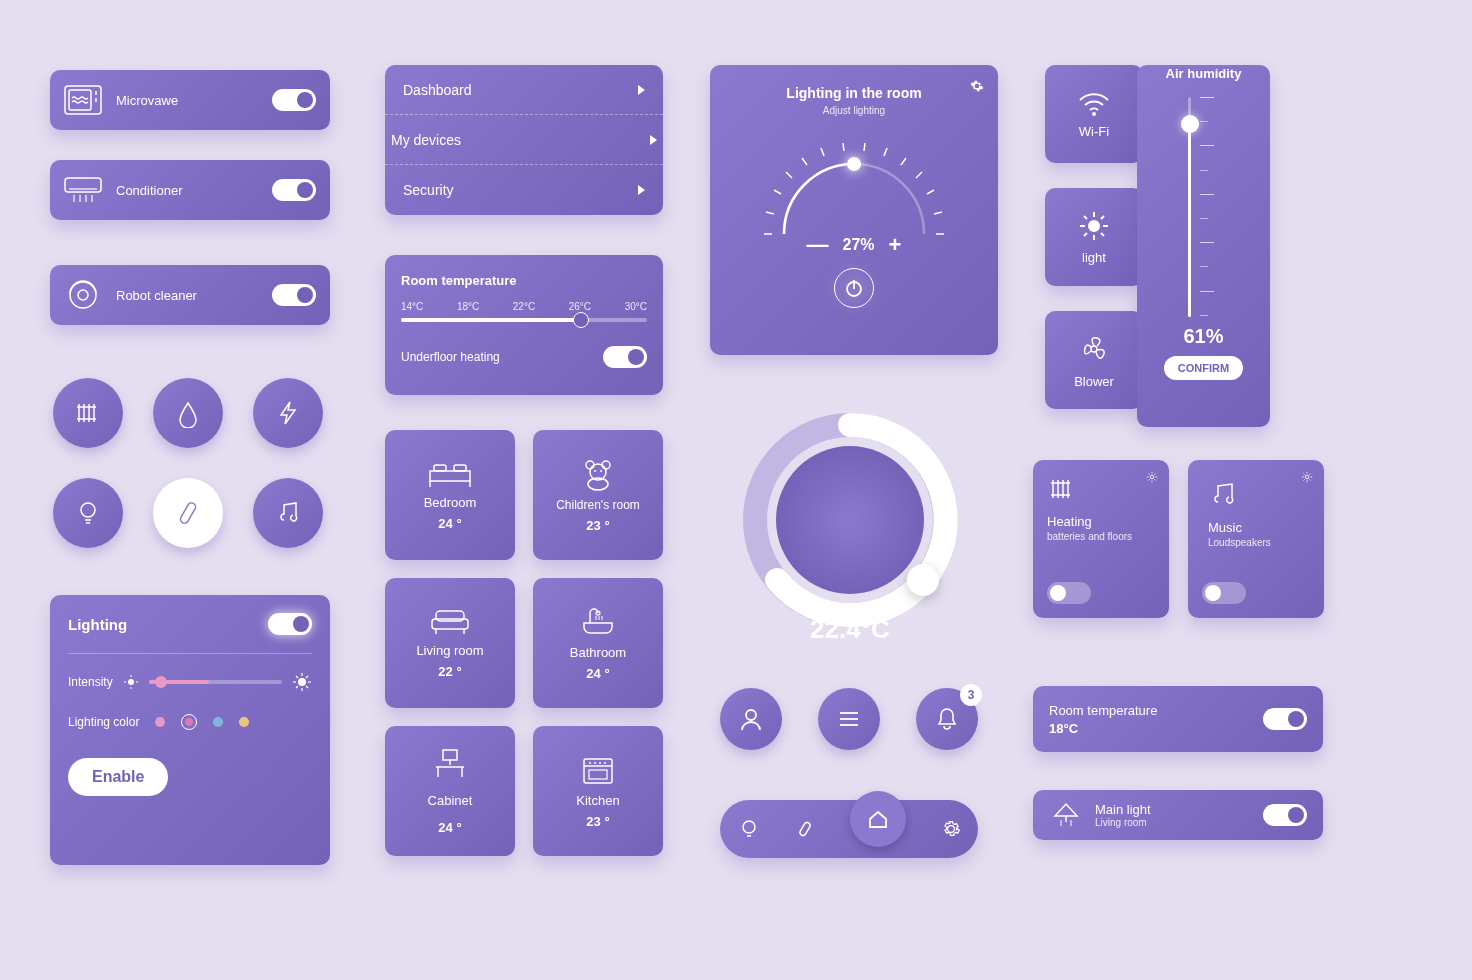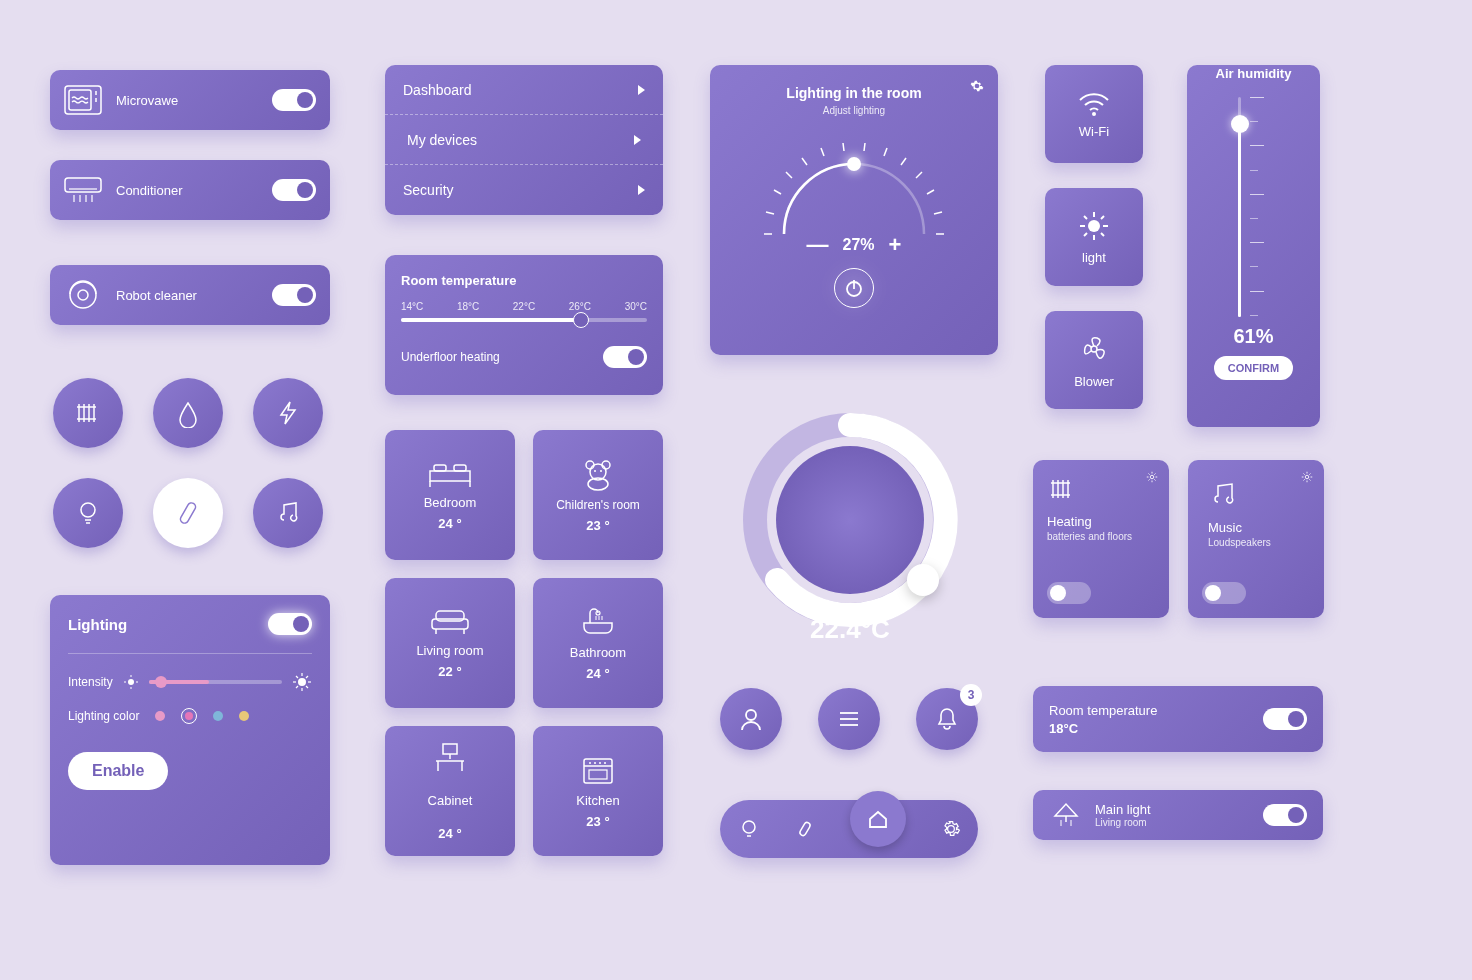--- a/index.html
+++ b/index.html
@@ -140,38 +140,38 @@
             <line x1="1" y1="10" x2="4" y2="10"></line>
             <line x1="16" y1="10" x2="19" y2="10"></line>
             <line x1="4" y1="4" x2="6" y2="6"></line>
             <line x1="14" y1="14" x2="16" y2="16"></line>
             <line x1="14" y1="6" x2="16" y2="4"></line>
             <line x1="4" y1="16" x2="6" y2="14"></line>
           </g>
         </svg>
       </span>
   </div>
-  <div style="display:flex; align-items:center; gap:16px; margin-top:16px;">
+  <div style="display:flex; align-items:center; gap:16px; margin-top:22px;">
     <span class="lbl12">Lighting color</span>
     <span style="width:10px;height:10px;border-radius:50%;background:#E89AC7;"></span>
     <span style="width:16px;height:16px;border-radius:50%;border:1.5px solid #fff;display:flex;align-items:center;justify-content:center;">
         <span style="width:8px;height:8px;border-radius:50%;background:#E476B8;"></span>
       </span>
     <span style="width:10px;height:10px;border-radius:50%;background:#7FB6D9;"></span>
     <span style="width:10px;height:10px;border-radius:50%;background:#E8C878;"></span>
   </div>
   <button class="pill-btn" style="margin-top:28px; font-size:16px; padding:10px 24px;">Enable</button>
 </div>
 
 <div class="card" style="left:385px; top:65px; width:278px; height:150px;">
   <div style="height:50px;display:flex;align-items:center;padding:12px 18px;border-bottom:1px dashed rgba(255,255,255,.4);gap:20px;">
       <span class="lbl14">Dashboard</span>
       <span class="chev" style="margin-left:auto;"></span>
     </div>
-  <div style="height:50px;display:flex;align-items:center;padding:0 22px;border-bottom:1px dashed rgba(255,255,255,.4);">
+  <div style="height:50px;display:flex;align-items:center;padding:0 6px;border-bottom:1px dashed rgba(255,255,255,.4);">
       <span class="lbl14">My devices</span>
       <span class="chev" style="margin-left:auto;"></span>
     </div>
   <div style="height:50px;display:flex;align-items:center;padding:0 18px;">
       <span class="lbl14">Security</span>
       <span class="chev" style="margin-left:auto;"></span>
     </div>
 </div>
 
 <div class="card" style="left:385px; top:255px; width:278px; height:140px; padding:16px;">
@@ -231,21 +231,21 @@
       <path d="M4 18 H32 V22 A6 6 0 0 1 26 28 H10 A6 6 0 0 1 4 22 Z" fill="none" stroke="#fff" stroke-width="1.5"></path>
       <path d="M10 18 V8 A4 4 0 0 1 18 8" fill="none" stroke="#fff" stroke-width="1.5"></path>
       <circle cx="18" cy="8" r="2" fill="none" stroke="#fff" stroke-width="1.2"></circle>
       <line x1="16" y1="11" x2="16" y2="15" stroke="#fff"></line>
       <line x1="19" y1="11" x2="19" y2="15" stroke="#fff"></line>
       <line x1="22" y1="11" x2="22" y2="15" stroke="#fff"></line>
     </svg>
   <span class="lbl13">Bathroom</span>
   <span class="lbl13" style="font-weight:bold;">24 °</span>
 </div>
-<div class="card sq" style="left:385px; top:726px; width:130px; height:130px; display:flex; flex-direction:column; align-items:center; justify-content:center; gap:18px;">
+<div class="card sq" style="left:385px; top:726px; width:130px; height:130px; display:flex; flex-direction:column; align-items:center; justify-content:center; gap:12px;">
   <svg width="40" height="34">
       <rect x="13" y="3" width="14" height="10" fill="none" stroke="#fff" stroke-width="1.5"></rect>
       <line x1="20" y1="13" x2="20" y2="18" stroke="#fff" stroke-width="1.5"></line>
       <line x1="6" y1="20" x2="34" y2="20" stroke="#fff" stroke-width="1.5"></line>
       <line x1="8" y1="20" x2="8" y2="30" stroke="#fff" stroke-width="1.5"></line>
       <line x1="32" y1="20" x2="32" y2="30" stroke="#fff" stroke-width="1.5"></line>
     </svg>
   <span class="lbl13">Cabinet</span>
   <span class="lbl13" style="font-weight:bold;">24 °</span>
 </div>
@@ -455,21 +455,21 @@
       <line x1="12" y1="20" x2="12" y2="26" stroke="#fff"></line>
       <line x1="22" y1="20" x2="22" y2="26" stroke="#fff"></line>
     </svg>
   <div style="margin-left:12px;">
     <div class="lbl13">Main light</div>
     <div class="tiny">Living room</div>
   </div>
   <span class="toggle" style="margin-left:auto;"></span>
 </div>
 
-<div class="card" style="left:1187px; top:65px; width:133px; height:362px; padding:1px; text-align:center;">
+<div class="card" style="left:1137px; top:65px; width:133px; height:362px; padding:1px; text-align:center;">
   <div class="lbl13" style="font-weight:bold;">Air humidity</div>
   <div style="margin:16px auto 0; width:60px; height:220px; position:relative;">
     <div style="position:absolute;left:14px;top:0;width:3px;height:100%;background:rgba(255,255,255,.35);border-radius:2px;"></div>
     <div style="position:absolute;left:14px;top:26px;width:3px;height:194px;background:#fff;border-radius:2px;"></div>
     <div style="position:absolute;left:7px;top:18px;width:18px;height:18px;border-radius:50%;background:#fff;box-shadow:0 0 8px rgba(255,255,255,.7);"></div>
     <div style="position:absolute;left:26px;top:0;width:30px;height:100%;">
       <div style="position:absolute;left:0;right:0;top:0;height:100%;">
 
         <div style="position:absolute;left:0;top:0;width:14px;border-top:1px solid rgba(255,255,255,.7);"></div>
         <div style="position:absolute;left:0;top:11%;width:8px;border-top:1px solid rgba(255,255,255,.5);"></div>

